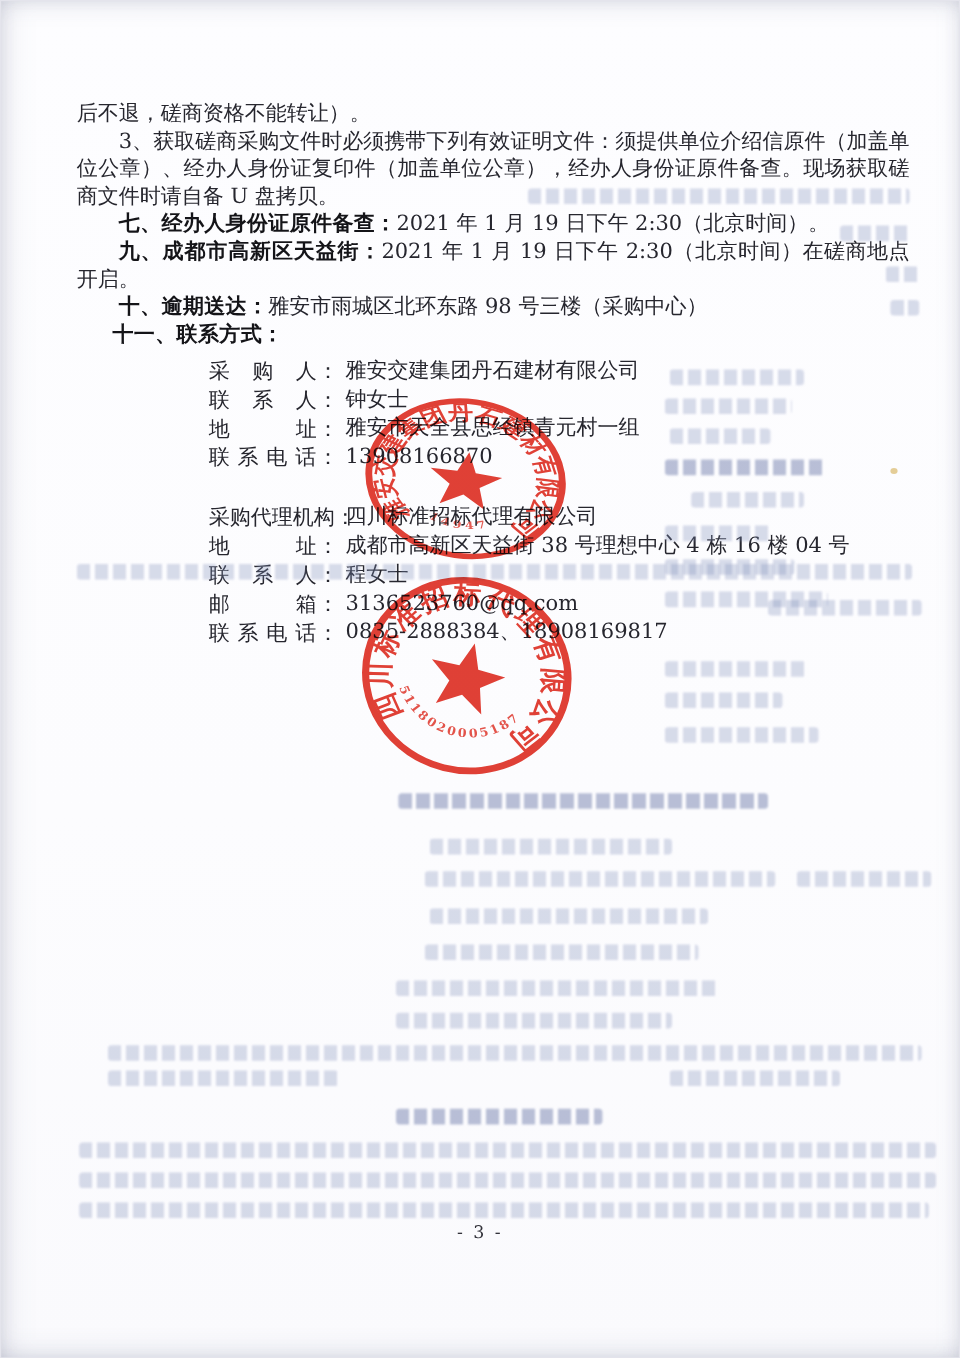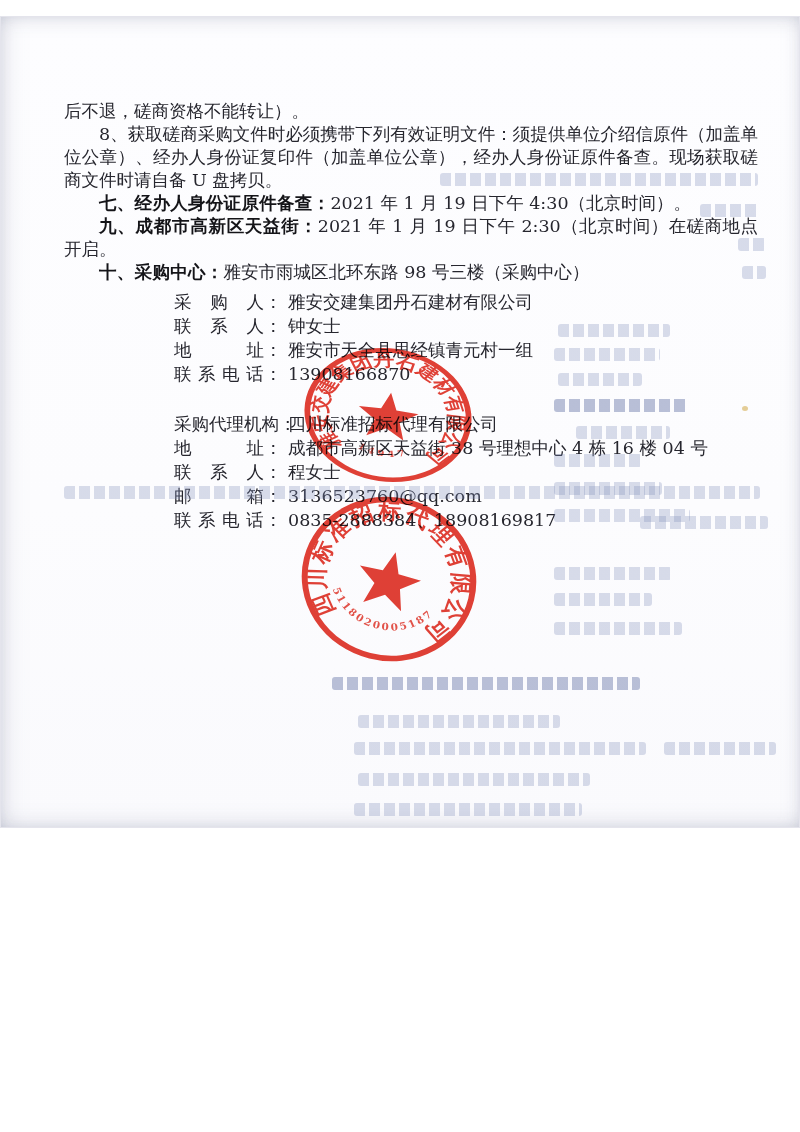--- a/index.html
+++ b/index.html
@@ -1,27 +1,26 @@
 <!DOCTYPE html>
 <html><head>
 <meta charset="utf-8">
 <style>
   html,body{margin:0;padding:0;background:#ffffff;}
   .scan{
-    position:relative;width:800px;height:812px;overflow:hidden;
+    position:relative;width:800px;height:1132px;overflow:hidden;
     background:linear-gradient(180deg,#fdfdff 0%,#fcfcfe 60%,#fafafd 100%);
     box-shadow:
       inset 0 0 0 1px #e4e4ec,
       inset 14px 0 30px -20px rgba(125,130,155,.5),
       inset 0 12px 26px -18px rgba(125,130,155,.45),
       inset -12px 0 26px -20px rgba(125,130,155,.4),
       inset 0 -14px 28px -20px rgba(125,130,155,.45);
     font-family:"DejaVu Serif","Liberation Serif",serif;
     color:#26262e;
-    margin-top:16px;
   }
   .content{position:absolute;left:64px;right:42px;top:84px;font-size:17.5px;line-height:23px;text-align:justify;}
   .content p{margin:0;}
   .indent{text-indent:2em;}
   .sec{font-size:17.5px;}
   .sec b{color:#141418;letter-spacing:.3px;}
   .mt-a{margin-top:6px;}
   .mt-b{margin-top:8px;}
   .mt-c{margin-top:9px;}
   .mt-d{margin-top:13px;}
@@ -43,30 +42,33 @@
   .g2{background:repeating-linear-gradient(90deg,rgba(98,113,165,.44) 0 11px,rgba(98,113,165,0) 11px 15px);}
   .speck{position:absolute;left:742px;top:390px;width:6px;height:5px;border-radius:50%;background:rgba(212,174,82,.6);filter:blur(.4px);}
 </style>
 </head>
 <body>
 
 <div class="scan">
 
   <div class="content">
     <p>后不退，磋商资格不能转让）。</p>
-    <p class="indent mt-a">8、获取磋商采购文件时必须携带下列有效证明文件：须提供单位介绍信原件（加盖单位公章）、经办人身份证复印件（加盖单位公章），经办人身份证原件备查。现场获取磋商文件时请自备 U 盘拷贝。</p>
+    <p class="indent mt-a">3、获取磋商采购文件时必须携带下列有效证明文件：须提供单位介绍信原件（加盖单位公章）、经办人身份证复印件（加盖单位公章），经办人身份证原件备查。现场获取磋商文件时请自备 U 盘拷贝。</p>
 
     <p class="indent sec mt-b">
-      <b>七、经办人身份证原件备查：</b><span>2021 年 1 月 19 日下午 4:30（北京时间）。</span>
+      <b>七、经办人身份证原件备查：</b><span>2021 年 1 月 19 日下午 2:30（北京时间）。</span>
     </p>
     <p class="indent sec mt-d">
       <b>九、成都市高新区天益街：</b><span>2021 年 1 月 19 日下午 2:30（北京时间）在磋商地点开启。</span>
     </p>
     <p class="indent sec mt-c">
-      <b>十、采购中心：</b><span>雅安市雨城区北环东路 98 号三楼（采购中心）</span>
+      <b>十、逾期送达：</b><span>雅安市雨城区北环东路 98 号三楼（采购中心）</span>
+    </p>
+    <p class="sec sec11">
+      <b>十一、联系方式：</b>
     </p>
 
     <div class="contact-block">
       <div class="crow"><span class="lbl">采　购　人：</span><span class="val">雅安交建集团丹石建材有限公司</span></div>
       <div class="crow"><span class="lbl">联　系　人：</span><span class="val">钟女士</span></div>
       <div class="crow"><span class="lbl">地　　　址：</span><span class="val">雅安市天全县思经镇青元村一组</span></div>
       <div class="crow"><span class="lbl">联 系 电 话：</span><span class="val">13908166870</span></div>
     </div>
 
     <div class="contact-block agency">

